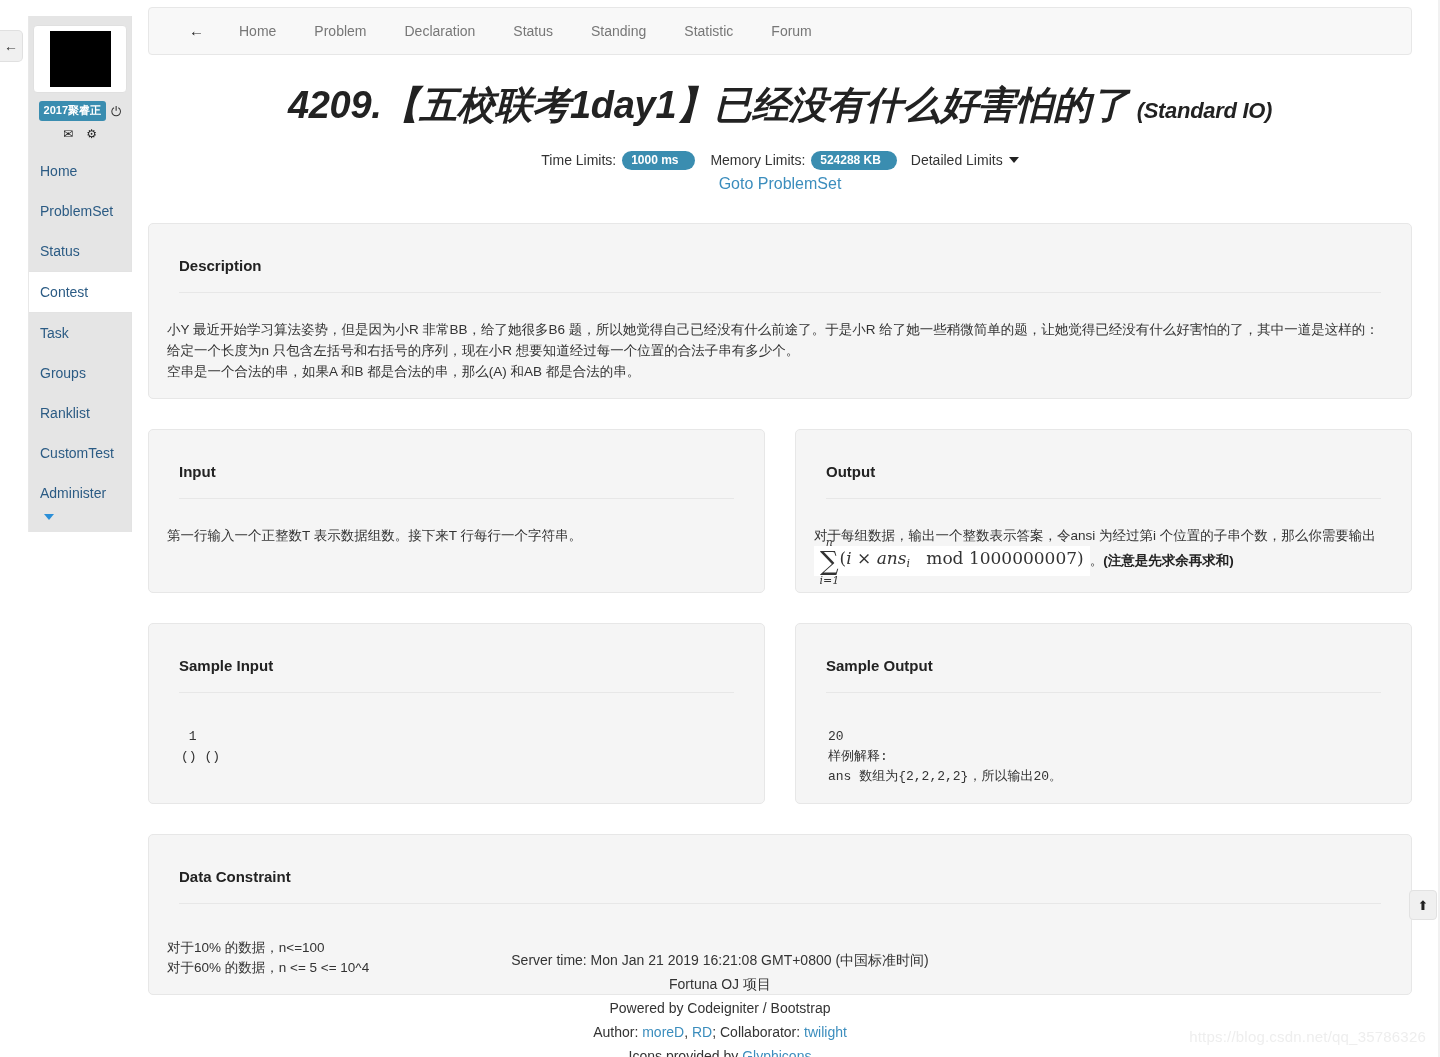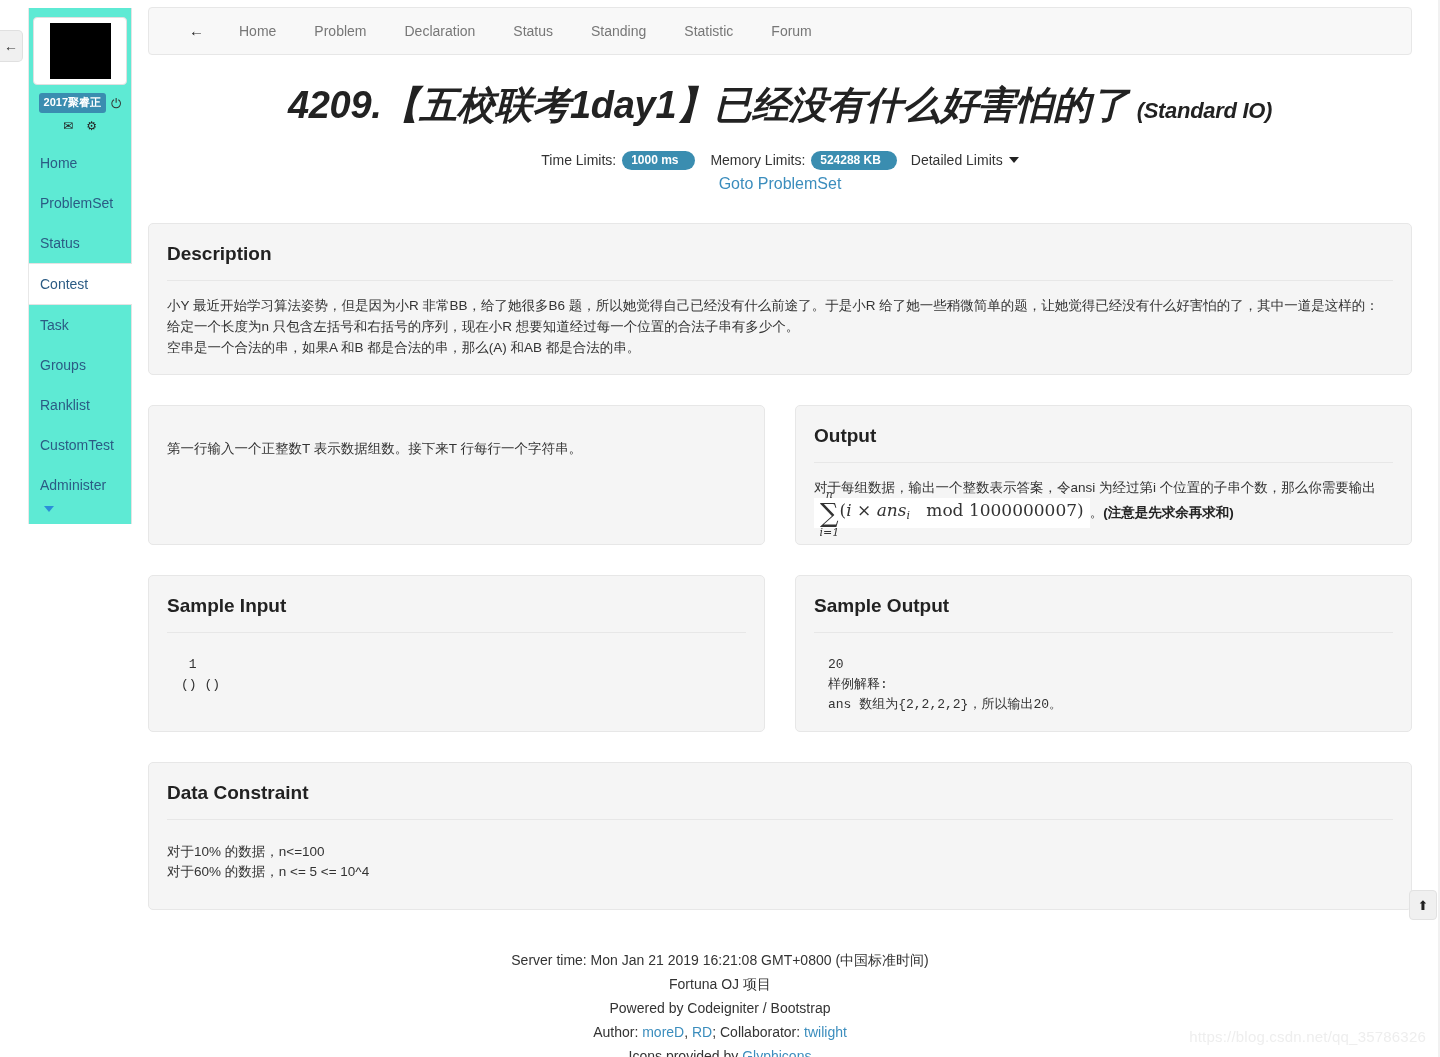--- a/index.html
+++ b/index.html
@@ -41,23 +41,23 @@
     color: #333;
     font-size: 14px;
     line-height: 1;
     z-index: 30;
   }
 
   
   .sidebar {
     position: absolute;
     left: 28px;
-    top: 8px;
+    top: 16px;
     width: 102px;
-    background: #5eead4;
+    background: #e5e5e5;
     border-right: 1px solid #e3e3e3;
     border-left: 1px solid #e8e8e8;
     padding-bottom: 12px;
     min-height: 492px;
   }
   .avatar-box {
     margin: 9px 4px 0 4px;
     width: 94px;
     height: 68px;
     background: #ffffff;
@@ -231,22 +231,22 @@
 
   
   .panel {
     background: #f5f5f5;
     border: 1px solid #e7e7e7;
     border-radius: 5px;
     box-sizing: border-box;
     padding: 18px 18px 16px 18px;
   }
   .panel h3 {
-    margin: 0;
-    font-size: 19px;
+    margin: 12px;
+    font-size: 15px;
     font-weight: bold;
     color: #222;
     line-height: 24px;
     padding-bottom: 14px;
     border-bottom: 1px solid #e7e7e7;
   }
   .panel-body {
     padding-top: 14px;
     font-size: 13.5px;
     line-height: 21px;
@@ -432,20 +432,21 @@
       <h3>Description</h3>
       <div class="panel-body">
         <p>小Y 最近开始学习算法姿势，但是因为小R 非常BB，给了她很多B6 题，所以她觉得自己已经没有什么前途了。于是小R 给了她一些稍微简单的题，让她觉得已经没有什么好害怕的了，其中一道是这样的：</p>
         <p>给定一个长度为n 只包含左括号和右括号的序列，现在小R 想要知道经过每一个位置的合法子串有多少个。</p>
         <p>空串是一个合法的串，如果A 和B 都是合法的串，那么(A) 和AB 都是合法的串。</p>
       </div>
     </div>
 
     <div class="row2 mt30">
       <div class="panel">
+        <h3>Input</h3>
         <div class="panel-body">
           <p>第一行输入一个正整数T 表示数据组数。接下来T 行每行一个字符串。</p>
         </div>
       </div>
 
       <div class="panel">
         <h3>Output</h3>
         <div class="panel-body">
           <p><span>对于每组数据，输出一个整数表示答案，令ansi 为经过第i 个位置的子串个数，那么你需要输出 </span><span class="mathbox"><span class="sumop">∑<span class="lim-top">n</span><span class="lim-bot">i=1</span></span>(<span class="mi">i</span> × <span class="mi">ans</span><span class="sub">i</span> &nbsp; mod 1000000007)</span><span>。</span><span class="cn-note">(注意是先求余再求和)</span></p>
         </div>

